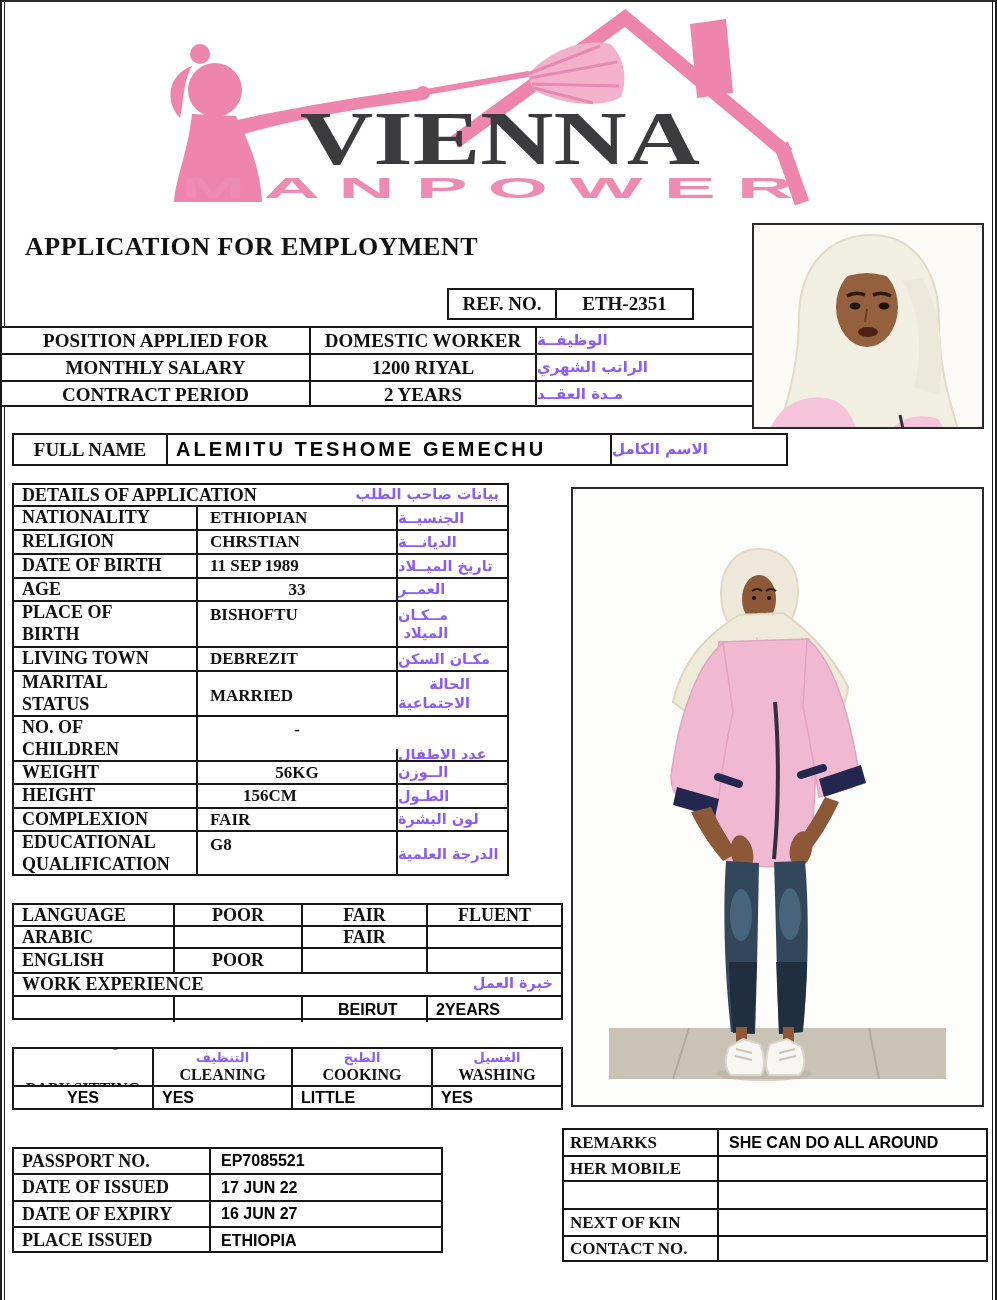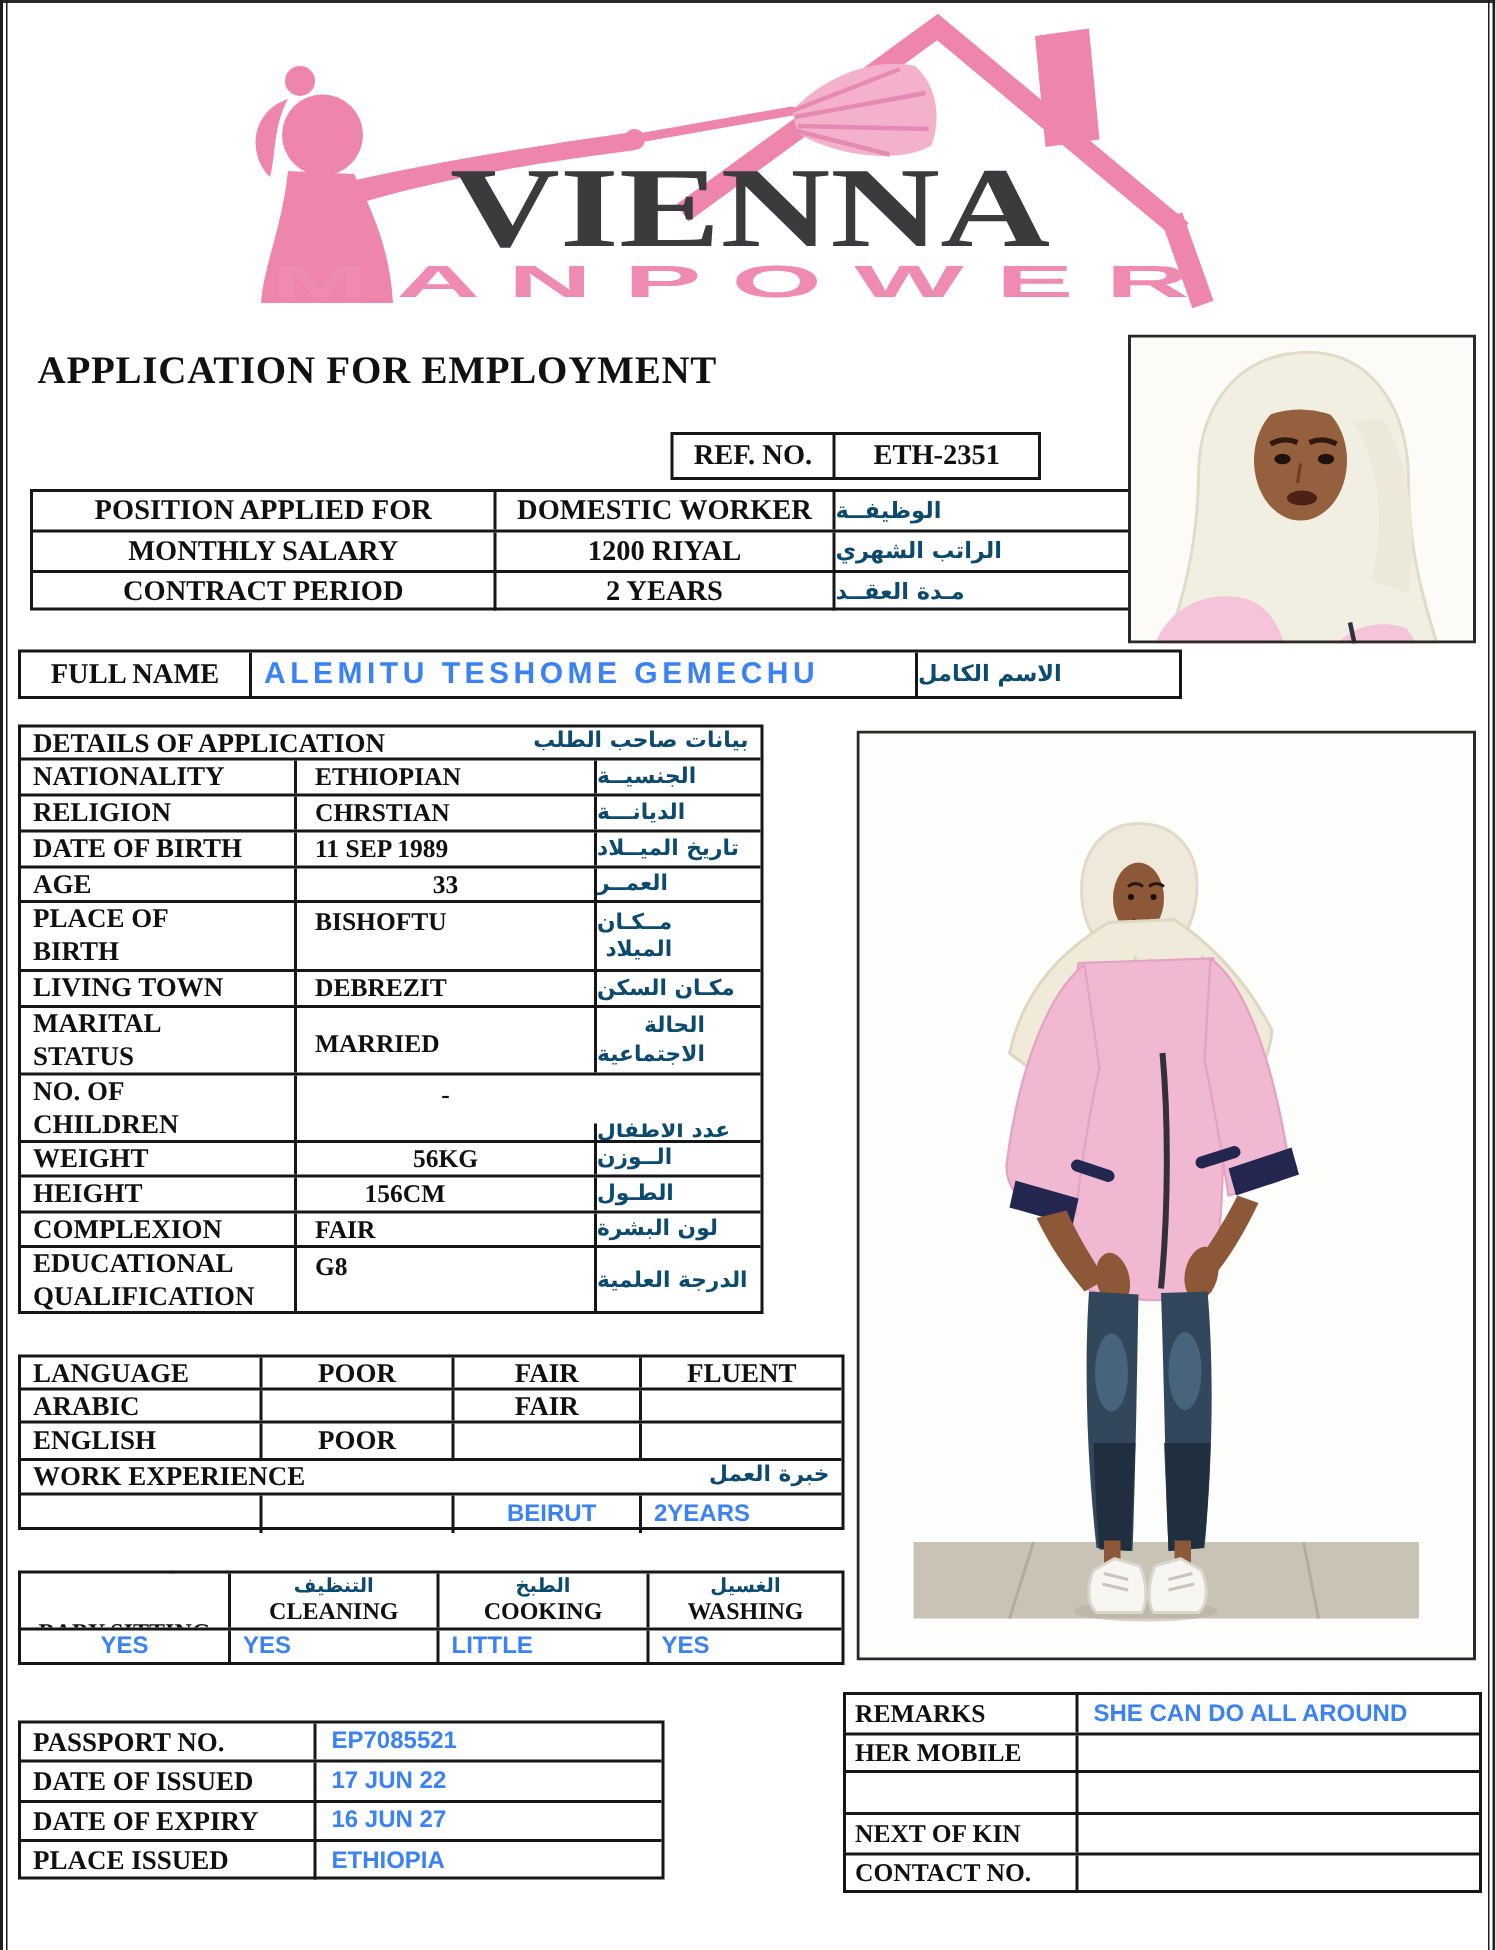--- a/index.html
+++ b/index.html
@@ -21,22 +21,22 @@
   .tr.f { border-top:0; }
   .td { border-left:2px solid #161616; height:auto; display:flex; align-items:center; overflow:hidden; }
   .td.f { border-left:0; }
   .cc { justify-content:center; text-align:center; }
   .sb { justify-content:space-between; padding:0 8px; }
   .pl { padding-left:8px; }
   .pl2 { padding-left:12px; }
   .pr { justify-content:flex-end; padding-right:8px; }
 
   .serif  { font-family:"Liberation Serif",serif; font-weight:bold; color:#101010; }
-  .sans   { font-family:"Liberation Sans",sans-serif; font-weight:bold; color:#3b82f6; }
-  .ar     { font-family:"DejaVu Sans",sans-serif; font-weight:bold; direction:rtl; color:#0c4a6e;
+  .sans   { font-family:"Liberation Sans",sans-serif; font-weight:bold; color:#000000; }
+  .ar     { font-family:"DejaVu Sans",sans-serif; font-weight:bold; direction:rtl; color:#8b5cf6;
             white-space:pre-line; line-height:1.25; }
   .f18 { font-size:18px; } .f19 { font-size:19px; } .f17 { font-size:17px; }
   .f16 { font-size:16px; } .f15 { font-size:15px; } .f14 { font-size:14.5px; } .f13 { font-size:13px; }
   .wrap { white-space:pre-line; line-height:1.2; }
   .name-val { font-size:20px; letter-spacing:3px; }
 
   .stack { flex-direction:column; justify-content:center; line-height:1.15; text-align:center; }
 </style>
 </head>
 <body>
@@ -74,21 +74,21 @@
 
   <div class="abs title" style="left:25px;top:232px;">APPLICATION FOR EMPLOYMENT</div>
 
   <div class="t" style="left:447px;top:288px;width:247px;height:32px;">
     <div class="tr f" style="height:28px;">
       <div class="td f cc serif f19" style="width:106px;">REF. NO.</div>
       <div class="td cc serif f19" style="width:137px;">ETH-2351</div>
     </div>
   </div>
 
-  <div class="t" style="left:20px;top:326px;width:789px;height:81px;">
+  <div class="t" style="left:0;top:326px;width:789px;height:81px;">
     <div class="tr f" style="height:25px;">
       <div class="td f cc serif f19" style="width:307px;">POSITION APPLIED FOR</div>
       <div class="td cc serif f19" style="width:226px;">DOMESTIC WORKER</div>
       <div class="td pr ar f15" style="width:146px;">الوظيفــة</div>
     </div>
     <div class="tr" style="height:27px;">
       <div class="td f cc serif f19" style="width:307px;">MONTHLY SALARY</div>
       <div class="td cc serif f19" style="width:226px;">1200 RIYAL</div>
       <div class="td pr ar f15" style="width:146px;">الراتب الشهري</div>
     </div>

